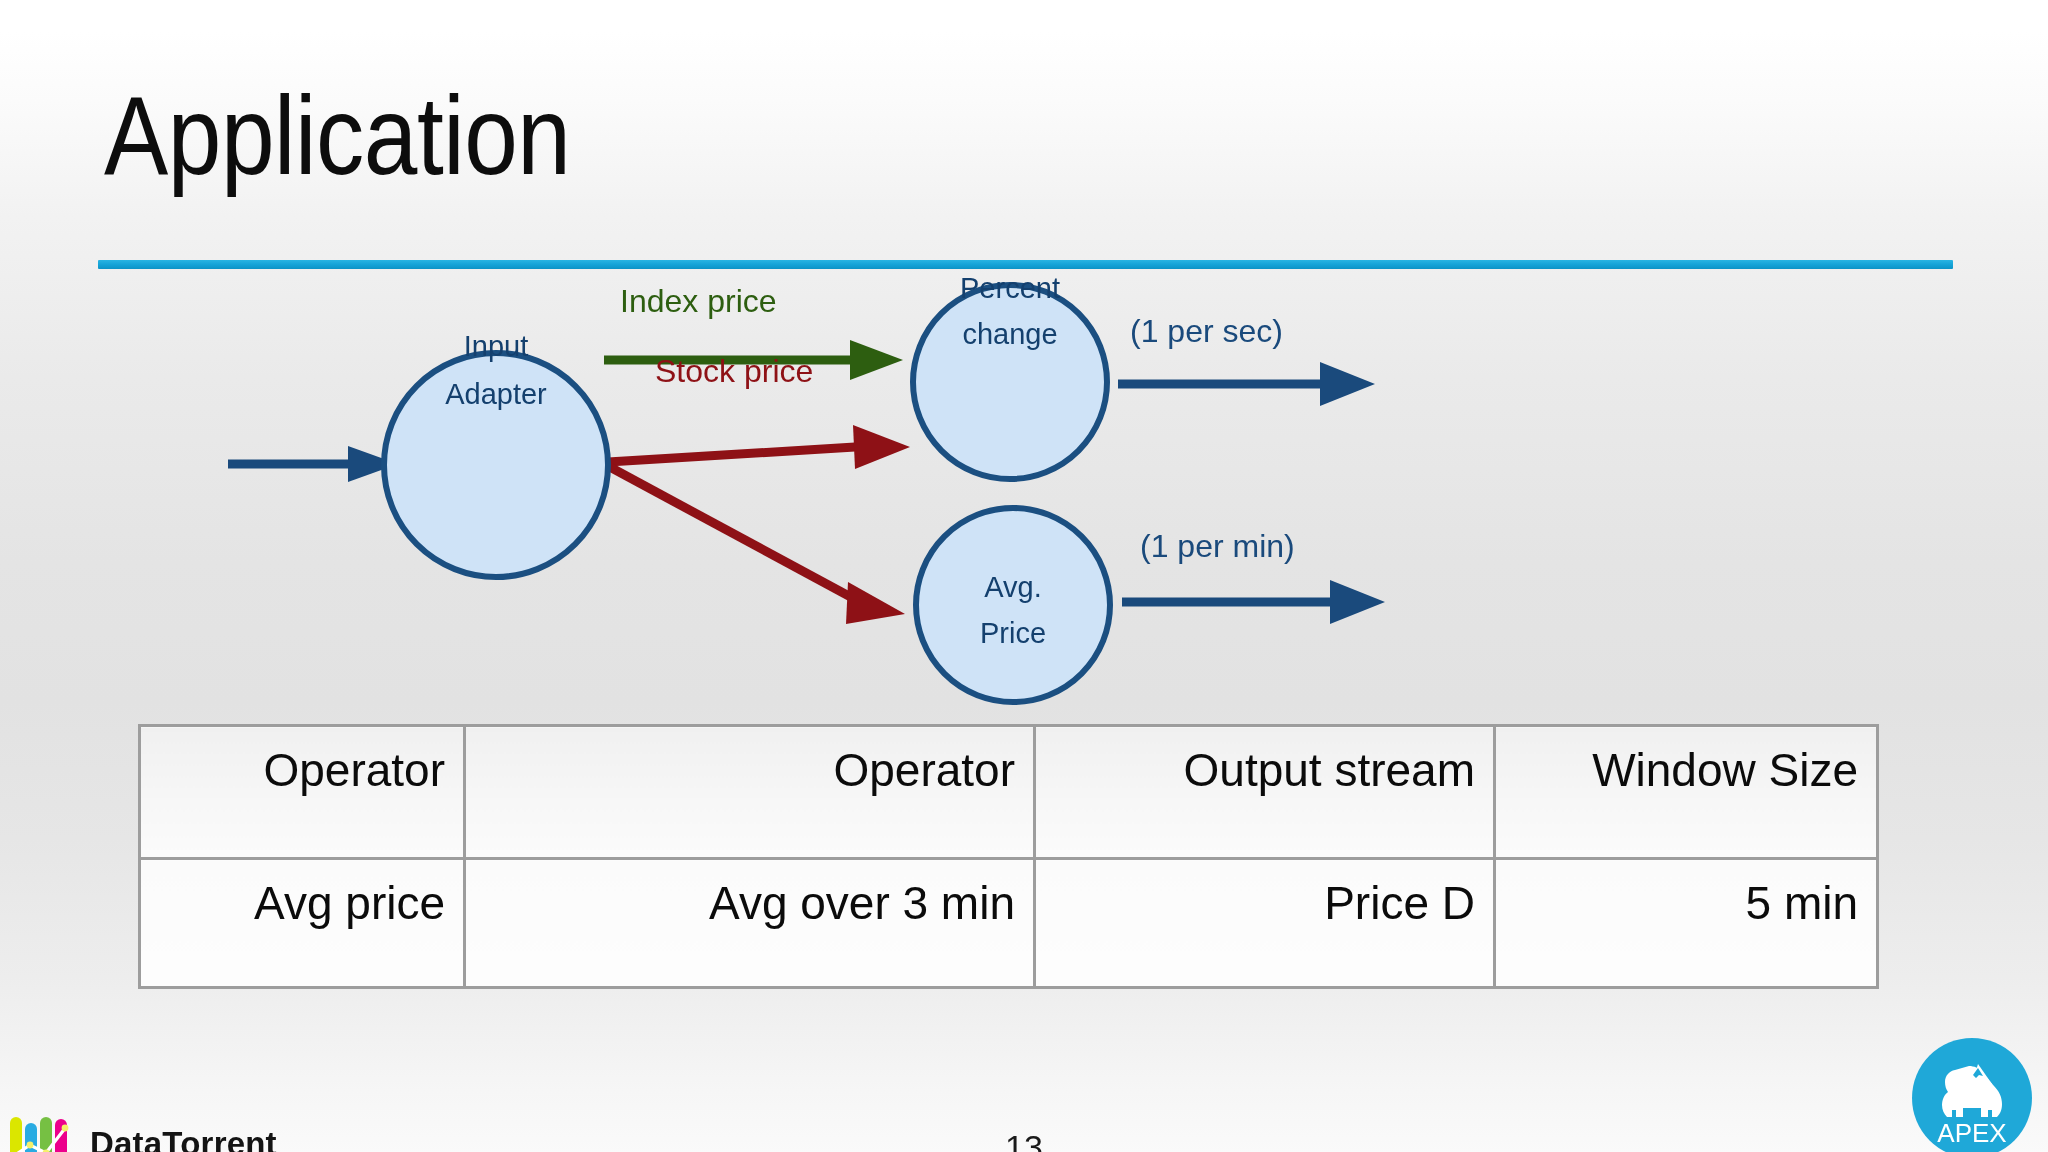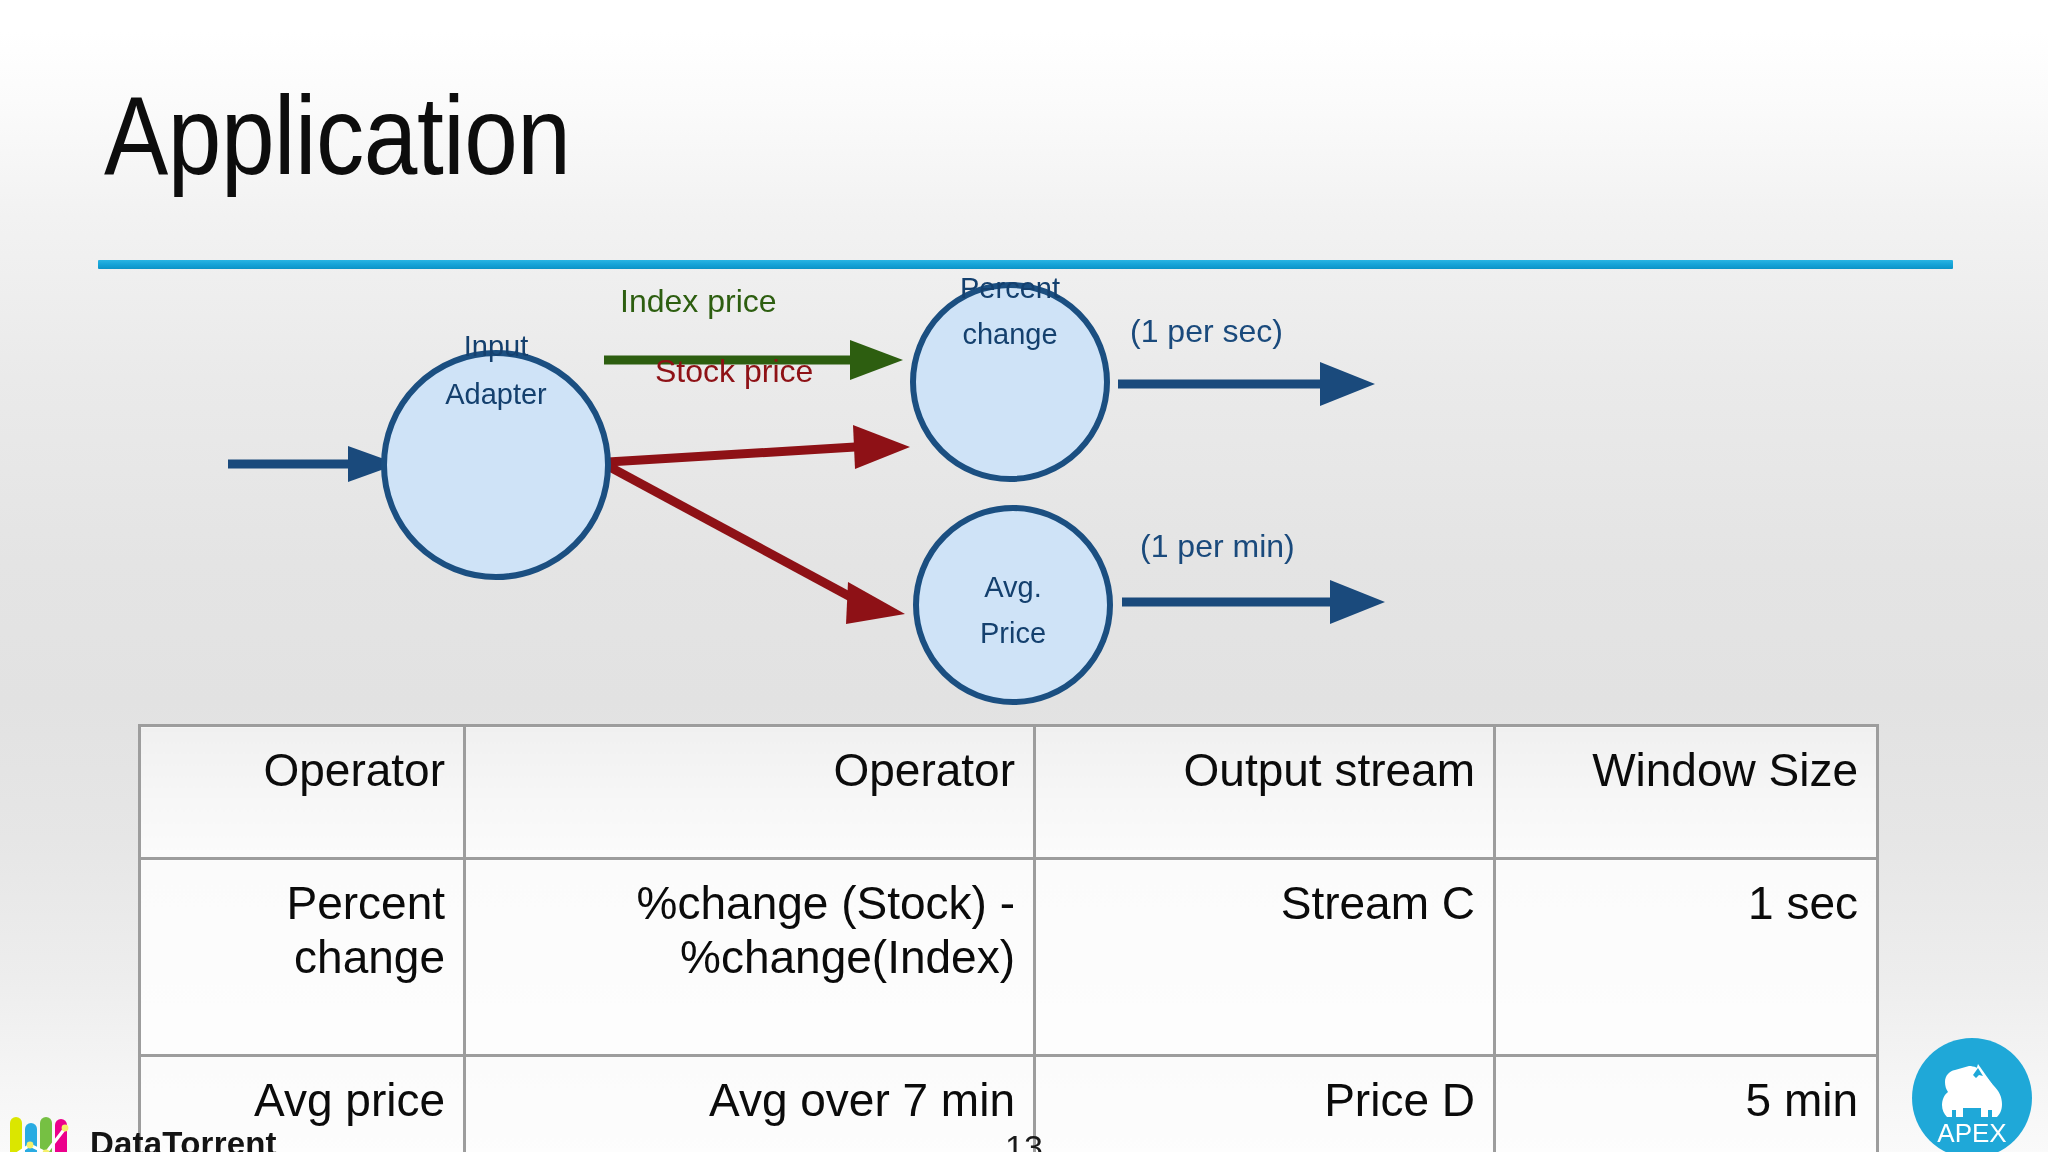--- a/index.html
+++ b/index.html
@@ -240,29 +240,23 @@
           <col class="c3">
           <col class="c4">
       </colgroup>
       <tbody>
         <tr class="header-row">
           <td>Operator</td>
           <td>Operator</td>
           <td>Output stream</td>
           <td>Window Size</td>
         </tr>
-        <tr class="body-row row-1">
-          <td>Percent change</td>
-          <td>%change (Stock) - %change(Index)</td>
-          <td>Stream C</td>
-          <td>1 sec</td>
-        </tr>
         <tr class="body-row row-2">
           <td>Avg price</td>
-          <td>Avg over 7 min</td>
+          <td>Avg over 3 min</td>
           <td>Price D</td>
           <td>5 min</td>
         </tr>
       </tbody>
     </table>
   </div>
 
   <div id="page-number">13</div>
 
   <div id="dt-logo">

